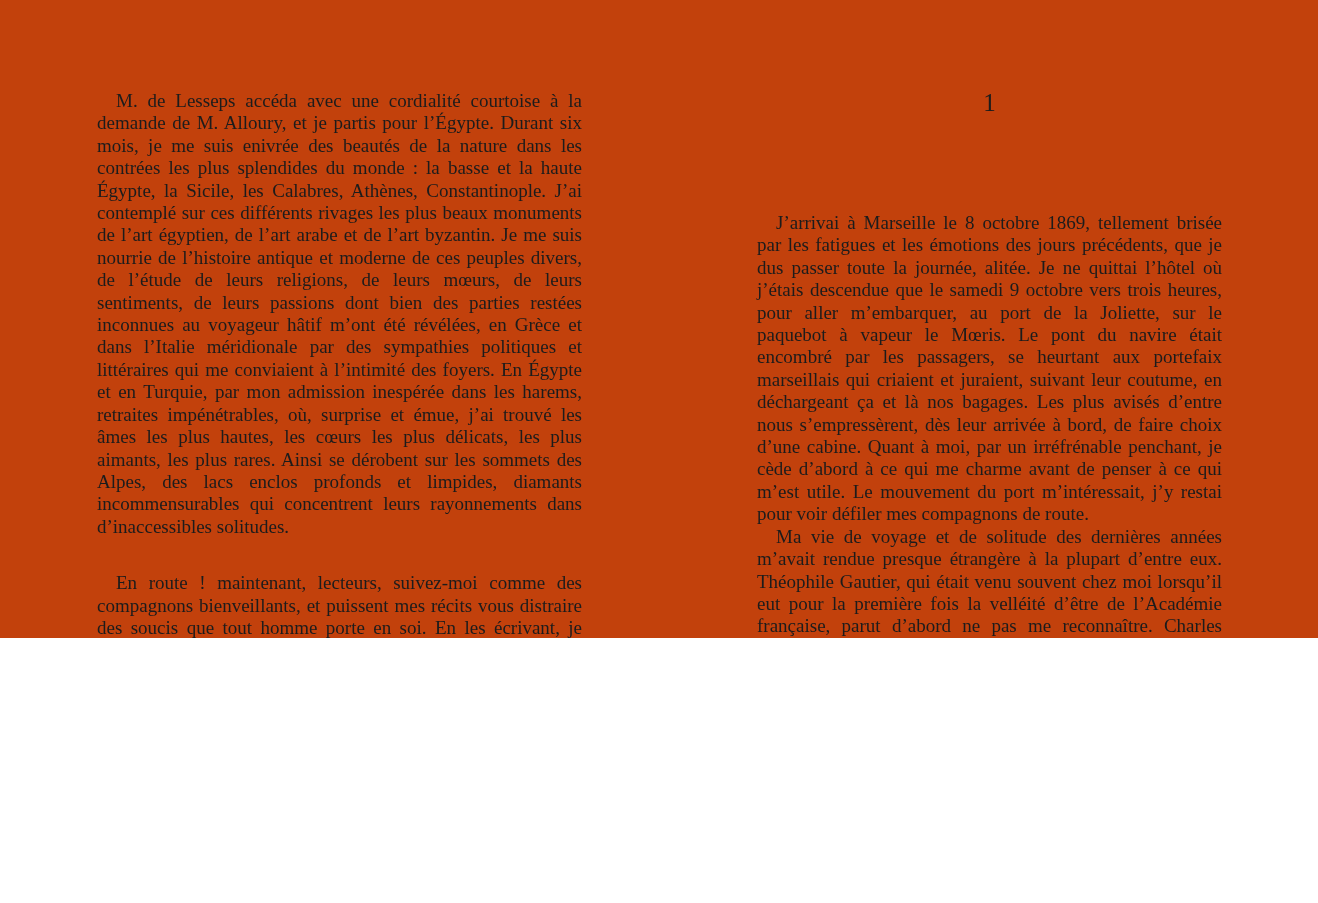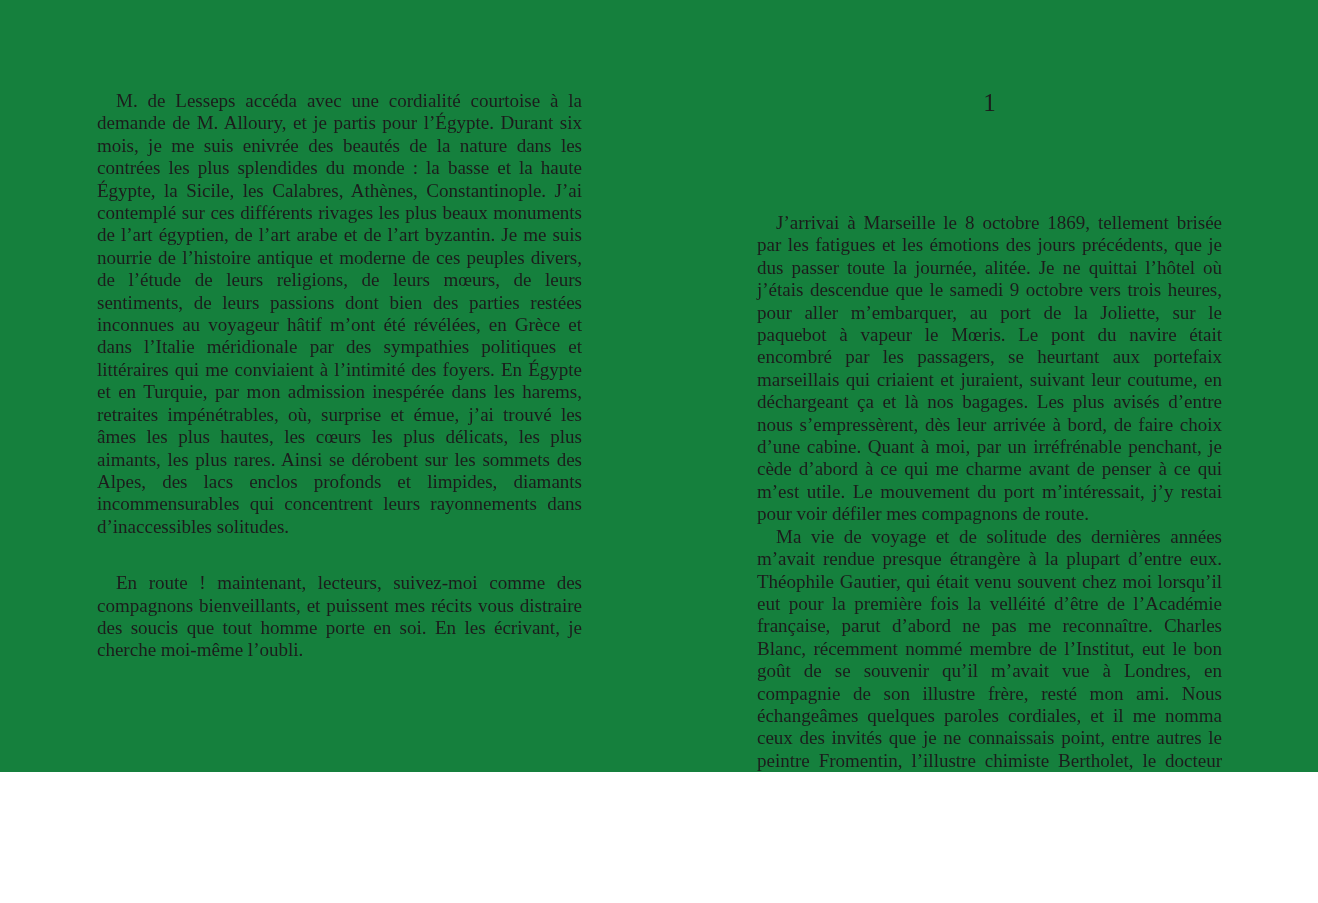--- a/index.html
+++ b/index.html
@@ -4,22 +4,22 @@
 <style>
   html, body { margin: 0; padding: 0; }
   body {
     background: #ffffff;
     font-family: "Liberation Serif", "DejaVu Serif", serif;
     color: #1c1c1c;
   }
   .screen {
     position: relative;
     width: 1318px;
-    height: 772px;
-    background: #15803d;
+    height: 638px;
+    background: #c2410c;
     overflow: hidden;
   }
   .page {
     position: absolute;
     top: 90px;
   }
   .page-left  { left: 97px;  width: 485px; }
   .page-right { left: 757px; width: 465px; }
   .para {
     margin: 0;

